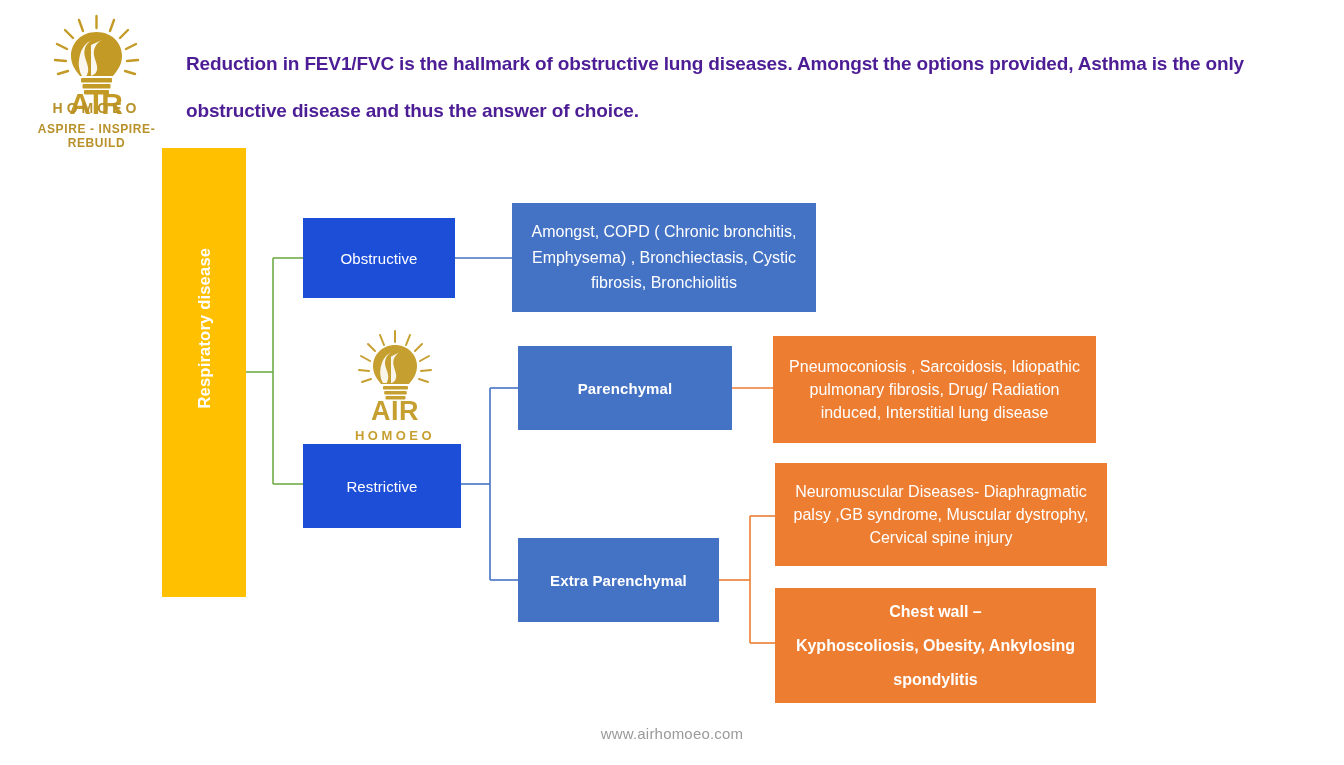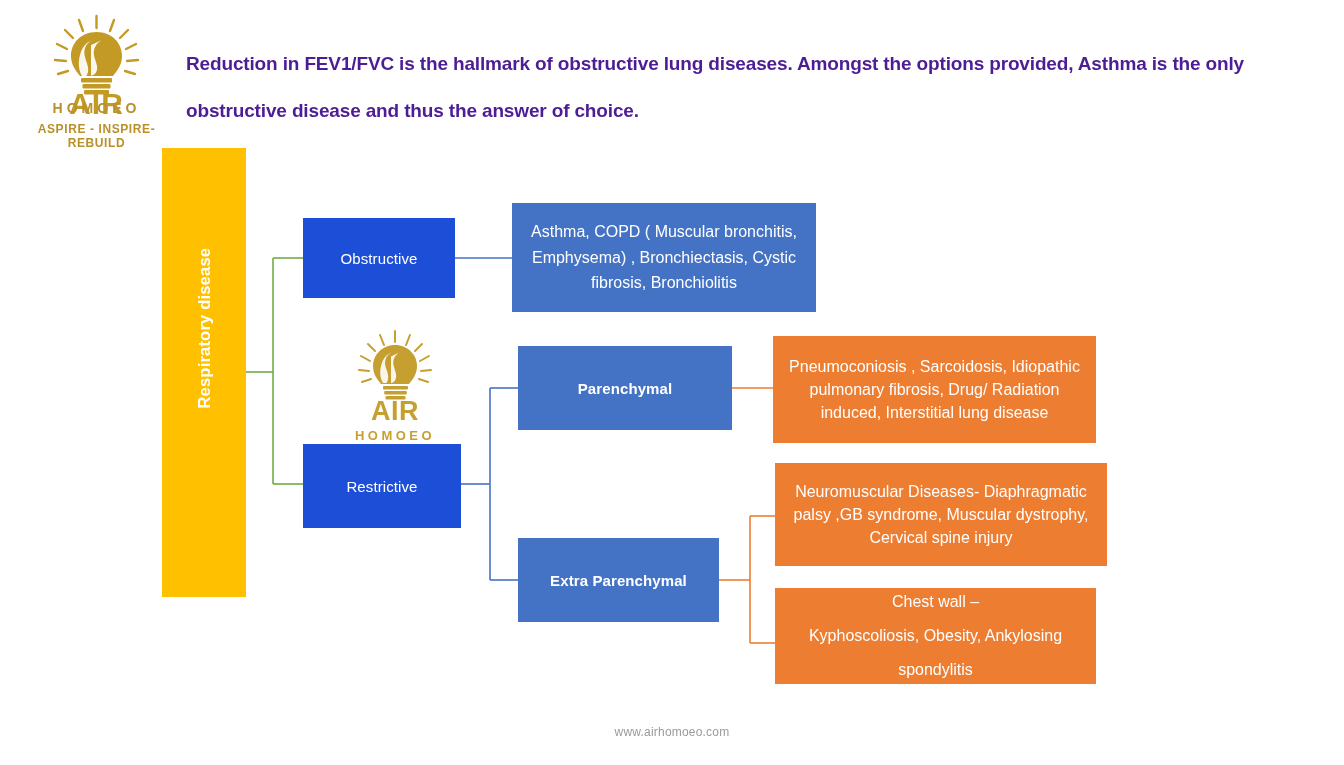--- a/index.html
+++ b/index.html
@@ -125,40 +125,40 @@
     font-weight: normal;
   }
   .leaf-orange {
     background: #ed7d31;
     font-size: 16px;
     line-height: 23px;
     font-weight: normal;
   }
   .leaf-parenchymal  { left: 773px; top: 336px; width: 323px; height: 107px; }
   .leaf-neuromuscular{ left: 775px; top: 463px; width: 332px; height: 103px; }
-  .leaf-chestwall    { left: 775px; top: 588px; width: 321px; height: 96px; }
+  .leaf-chestwall    { left: 775px; top: 588px; width: 321px; height: 115px; font-weight: bold; }
   .leaf-chestwall .node-label { line-height: 34px; }
 
   
   .connectors {
     position: absolute;
     left: 0; top: 0;
     width: 1344px;
     height: 765px;
     pointer-events: none;
   }
 
   
   .footer-url {
     position: absolute;
     left: 0;
     top: 725px;
     width: 1344px;
     text-align: center;
-    font-size: 12px;
+    font-size: 15px;
     color: #9a9a9a;
     letter-spacing: 0.2px;
   }
 </style>
 </head>
 <body>
 
 <div id="stage">
 
   <div class="logo-wrap">
@@ -250,21 +250,21 @@
 
   <div class="node root-node">
     <span class="node-label">Respiratory disease</span>
   </div>
 
   <div class="node green-node node-obstructive">
     <span class="node-label">Obstructive</span>
   </div>
 
   <div class="node leaf-blue">
-    <span class="node-label">Asthma, COPD ( Muscular bronchitis, Emphysema) , Bronchiectasis, Cystic fibrosis, Bronchiolitis</span>
+    <span class="node-label">Amongst, COPD ( Chronic bronchitis, Emphysema) , Bronchiectasis, Cystic fibrosis, Bronchiolitis</span>
   </div>
 
   <div class="node green-node node-restrictive">
     <span class="node-label">Restrictive</span>
   </div>
 
   <div class="node blue-node node-parenchymal">
     <span class="node-label">Parenchymal</span>
   </div>
 

